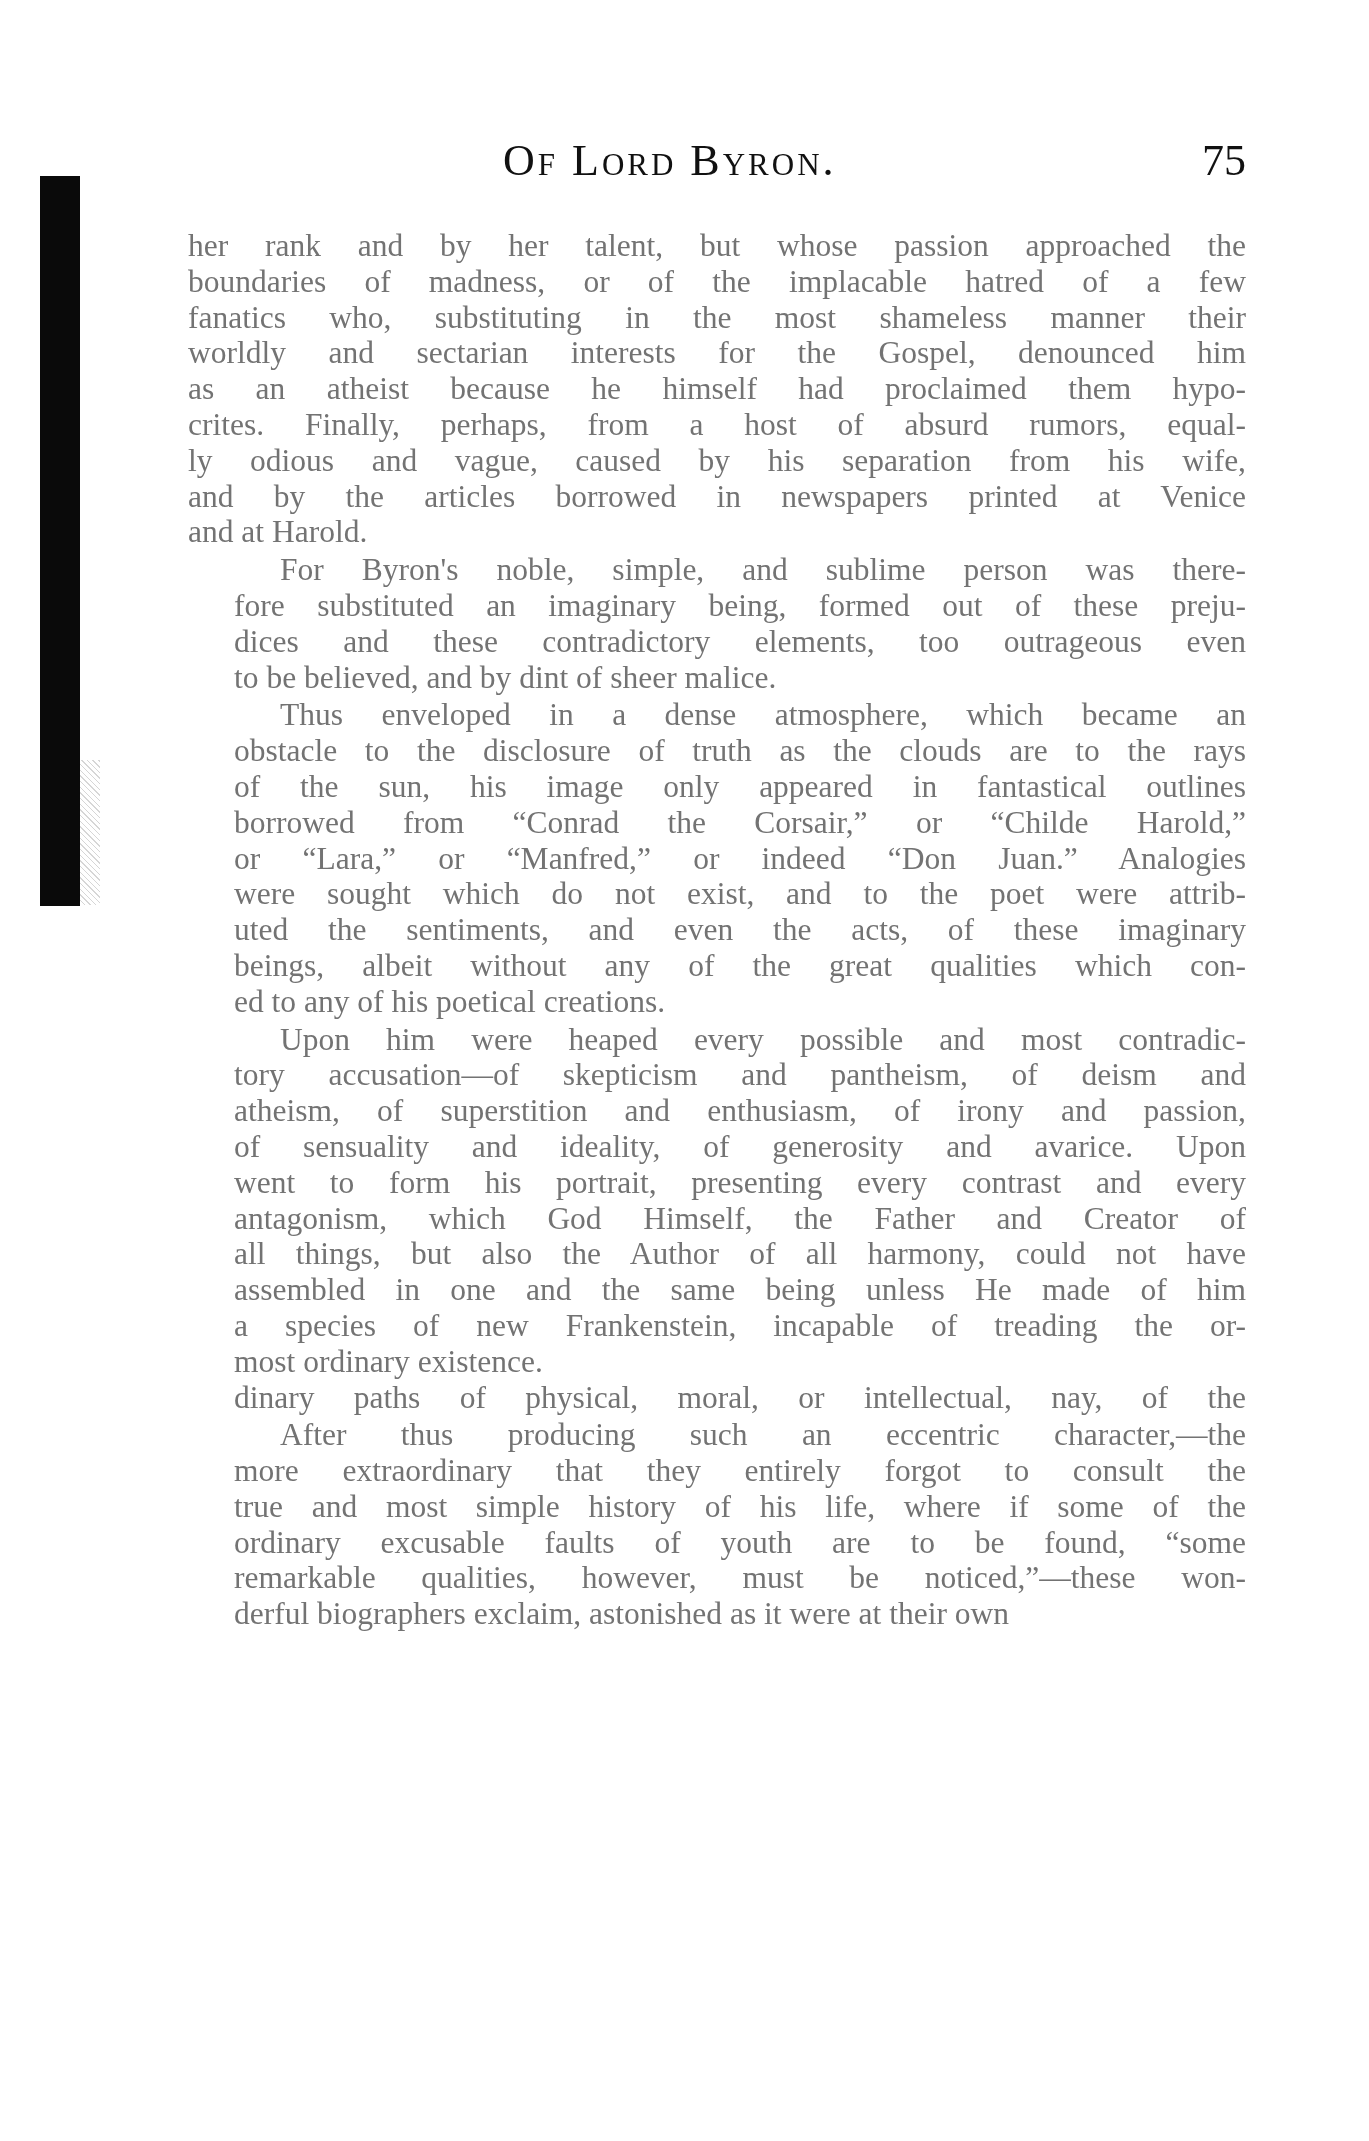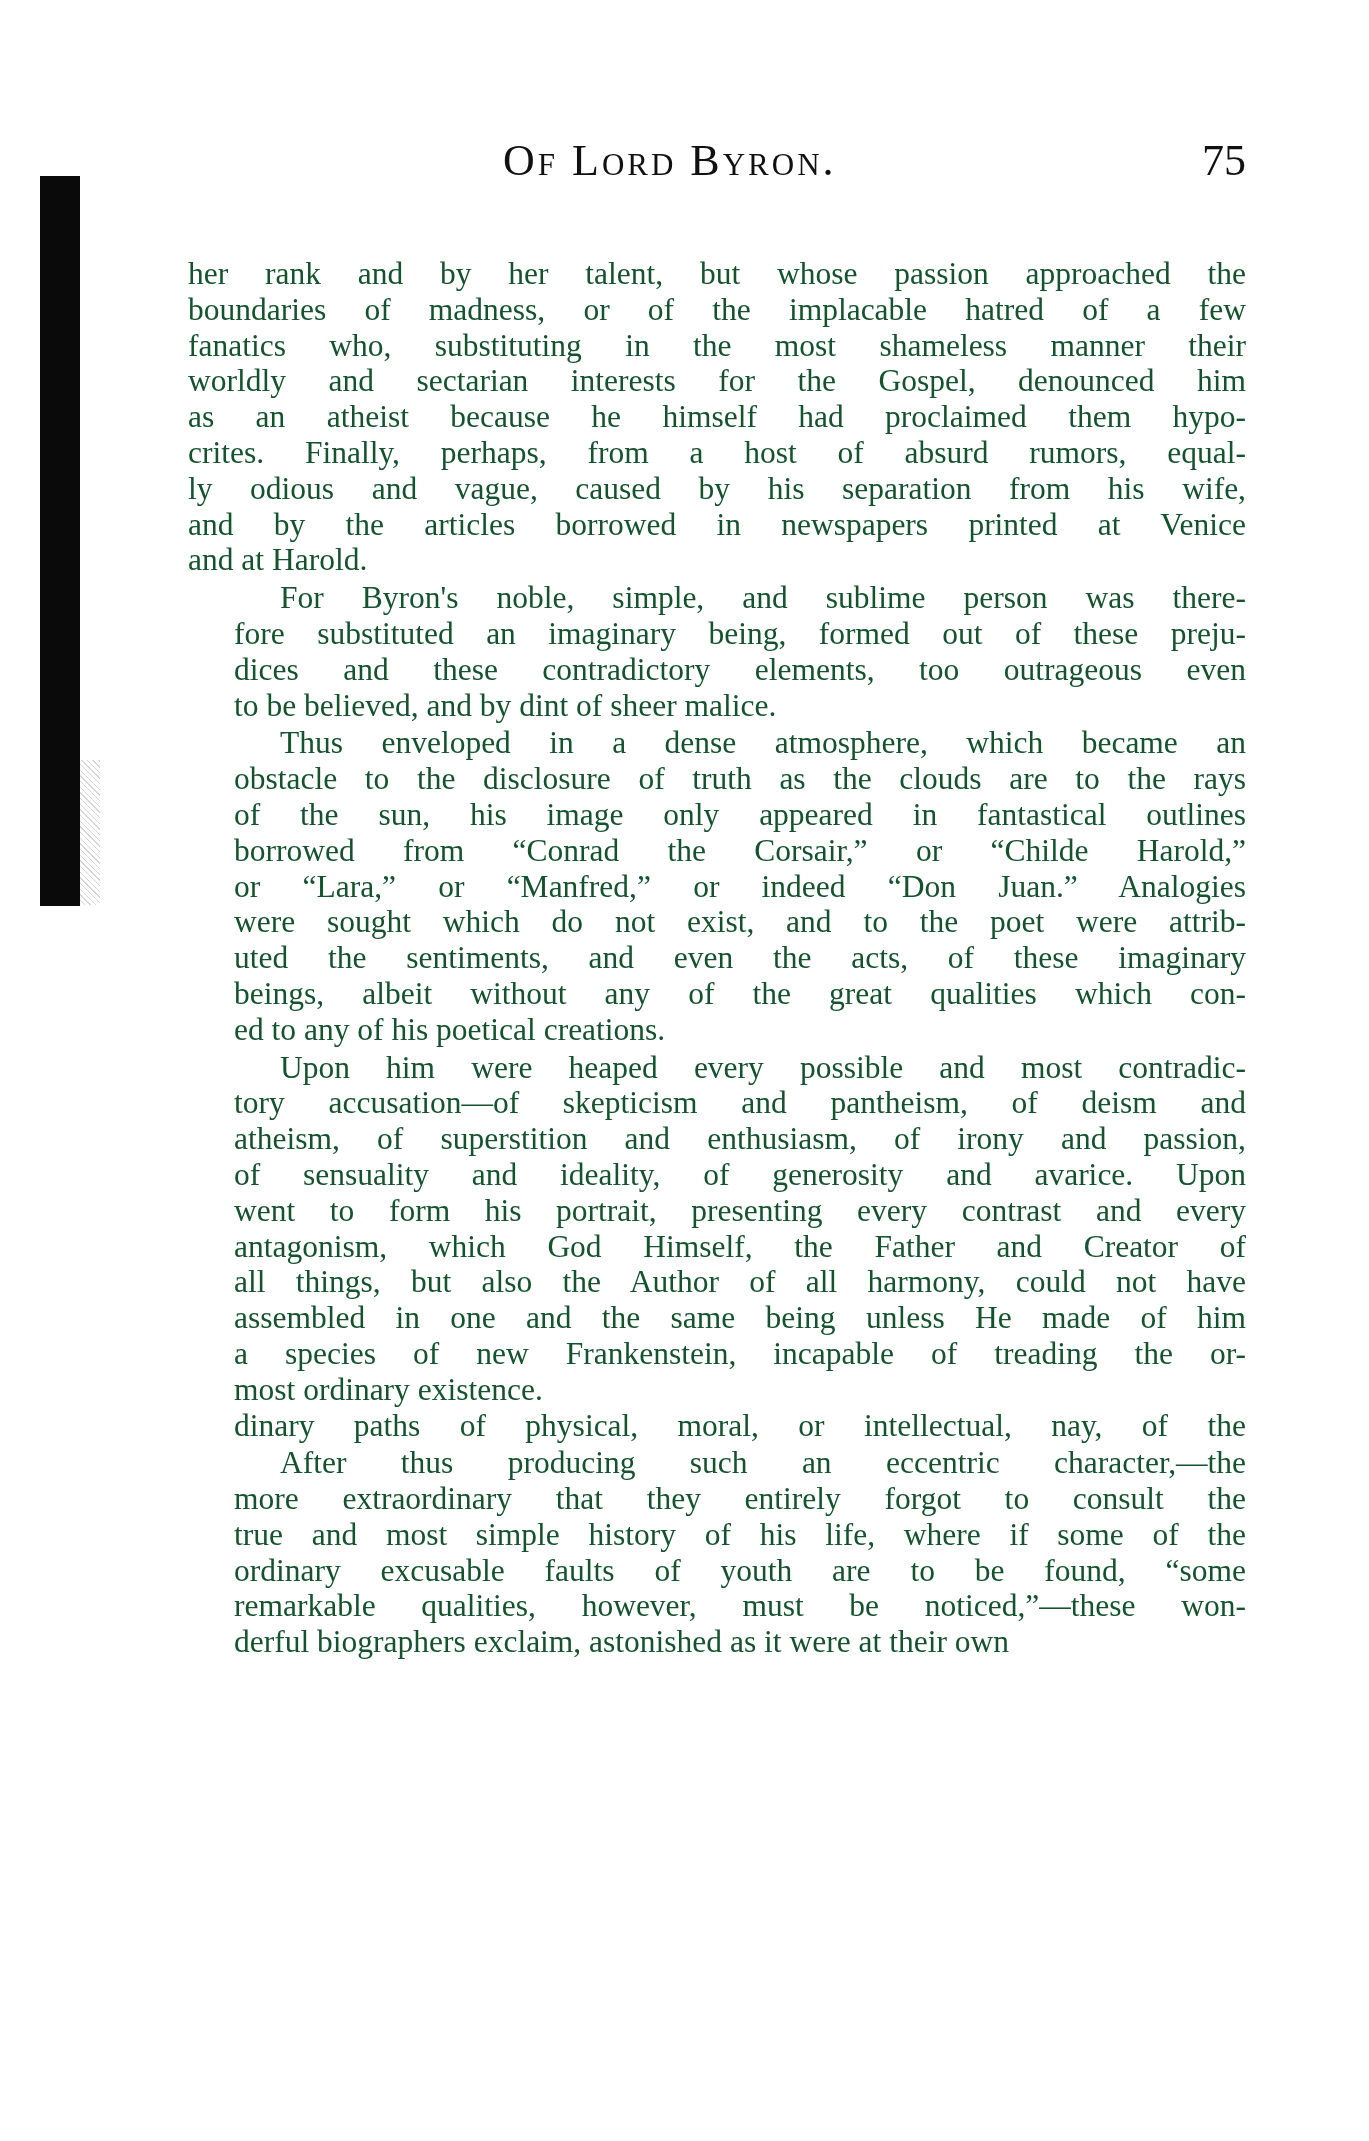--- a/index.html
+++ b/index.html
@@ -6,21 +6,21 @@
   body { width:1369px; height:2141px; position:relative; overflow:hidden; }
   .bar { position:absolute; left:40px; top:176px; width:40px; height:730px; background:#0a0a0a; }
   .bar-speck { position:absolute; left:80px; top:760px; width:20px; height:145px;
     background: repeating-linear-gradient(45deg,#ffffff 0 3px,#bbb 3px 4px); opacity:.6; }
   .header { position:absolute; top:135px; left:188px; width:1058px; height:44px;
     font-family:"Liberation Serif","DejaVu Serif",serif; color:#111; }
   .running-title { position:absolute; left:280px; top:0; font-size:44px; letter-spacing:3px; font-variant:small-caps;margin-left:35px; }
   .page-number { position:absolute; right:0; top:0; font-size:44px; }
   .page-body { position:absolute; top:228px; left:188px; width:1058px;
     font-family:"Liberation Serif","DejaVu Serif",serif; font-size:31.5px; line-height:35.8px;
-    color:#14532d; text-align:justify;margin-top:28px; }
+    color:#737373; text-align:justify; }
   .para { margin:0 0 2px 0; text-indent:46px; }
   .para.cont { text-indent:0; }
   .line { display:block; text-align:justify; text-align-last:justify; white-space:nowrap; }
   .line.last { text-align-last:left; }
 </style>
 </head>
 <body>
 
 <div class="bar"></div>
 <div class="bar-speck"></div>

